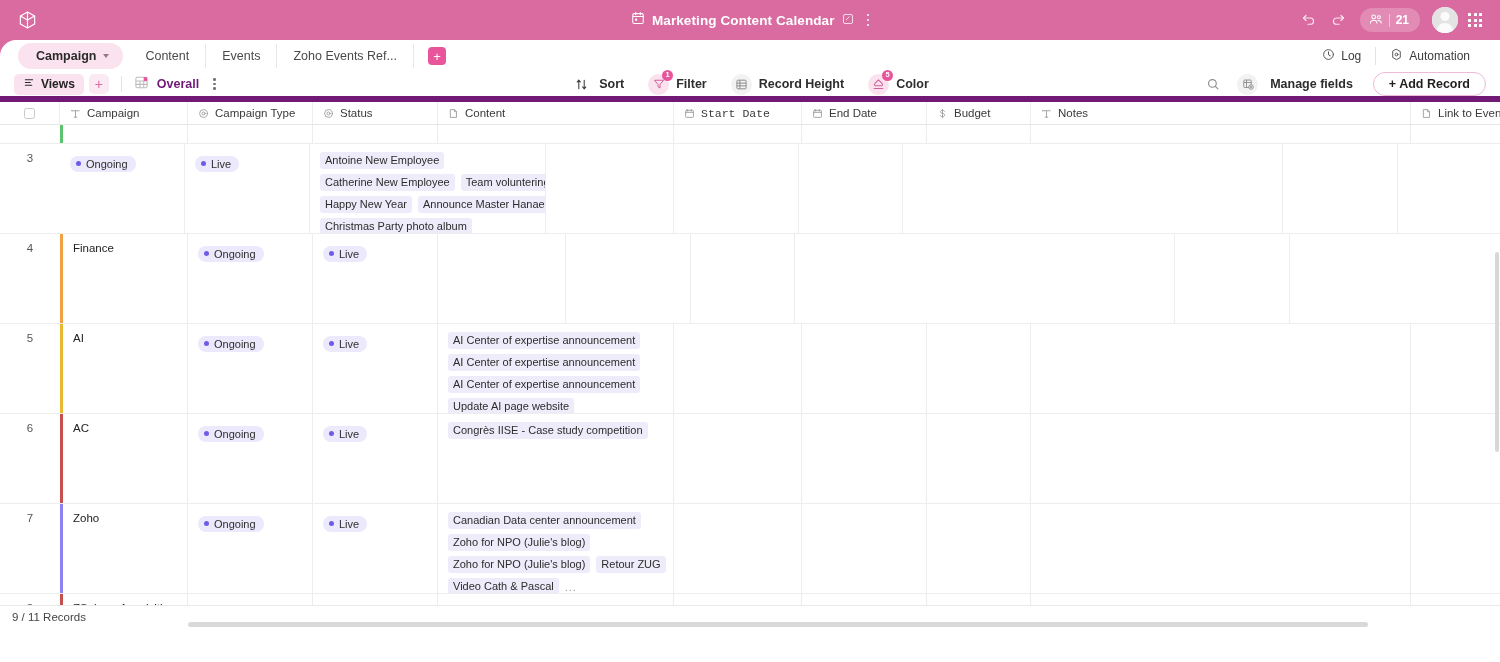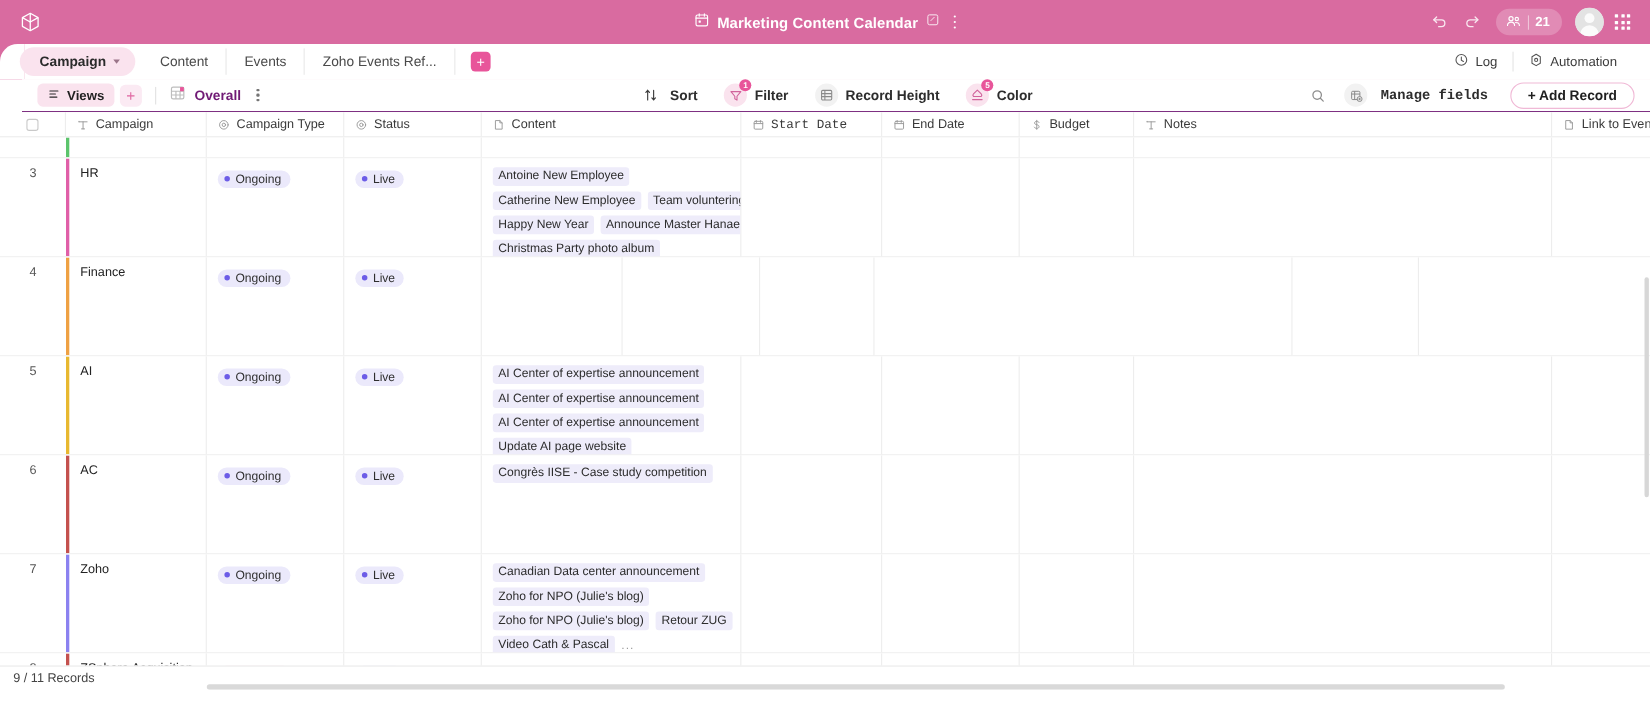--- a/index.html
+++ b/index.html
@@ -142,23 +142,22 @@
     font-size:12px;color:#3c3c3c;padding:0 14px;height:18px;
   }
   .tb-item + .tb-item { border-left:1px solid #e4e4e4; }
 
   
   .toolbar {
     height: 30px;
     background:#fff;
     display:flex; align-items:center;
     padding: 0 14px;
-    border-bottom: 1px solid #701a75;
+    border-bottom: 6px solid #701a75;
     position: relative;
-    margin-left: 20px;
   }
   .views-pill {
     display:flex;align-items:center;gap:6px;
     background:#fae3ee; border-radius:5px;
     height:21px;padding:0 9px;
     font-size:12px;font-weight:bold;color:#222;
   }
   .plus-sq {
     width:20px;height:20px;border-radius:5px;background:#fbeaf3;
     display:flex;align-items:center;justify-content:center;
@@ -195,21 +194,21 @@
     display:flex;align-items:center;justify-content:center;
     padding:0 2px;line-height:1;
   }
   .toolbar-right { margin-left:auto; display:flex;align-items:center;gap:4px; }
   .search-circ {
     width:24px;height:24px;border-radius:50%;
     display:flex;align-items:center;justify-content:center;
   }
   .mf {
     display:flex;align-items:center;gap:12px;
-    font-size:12.5px;font-weight:bold;color:#2d2d2d;padding:0 8px;font-family:Liberation Mono, monospace;
+    font-size:12.5px;font-weight:bold;color:#2d2d2d;padding:0 8px;
   }
   .addrec {
     display:flex;align-items:center;justify-content:center;
     border:1px solid #f0b9d6; border-radius:13px;
     height:24px;padding:0 15px;
     font-size:12.5px;font-weight:bold;color:#1f1f1f;
     background:#fff; margin-left:8px;
   }
 
   
@@ -605,21 +604,20 @@
         <div class="cell" style="width: 128px;"></div>
         <div class="cell" style="width: 125px;"></div>
         <div class="cell" style="width: 104px;"></div>
         <div class="cell" style="width: 380px;"></div>
         <div class="cell" style="width: 115px;"></div>
       </div>
       <div class="row" style="height: 90px;">
         <div class="cell num" style="width: 60px;">
           <span>3</span>
         </div>
-        <div class="cell name" style="width: 128px;"><div class="colorbar" style="background: rgb(224, 95, 168);"></div><span>HR</span></div>
         <div class="cell" style="width: 125px;"><span class="pill ongoing">
             <i class="dot"></i>
             <span>Ongoing</span>
           </span></div>
         <div class="cell" style="width: 125px;"><span class="pill live">
             <i class="dot"></i>
             <span>Live</span>
           </span></div>
         <div class="cell" style="width: 236px;">
           <div class="taglines">

